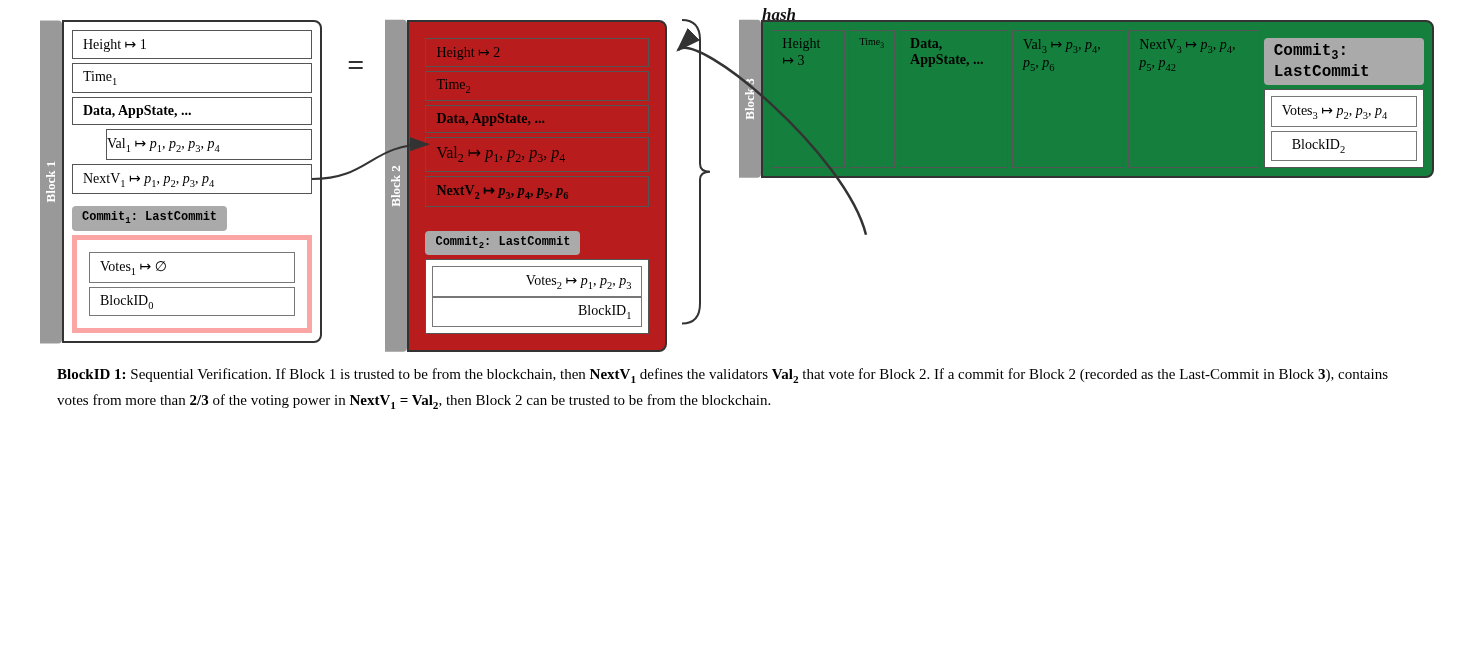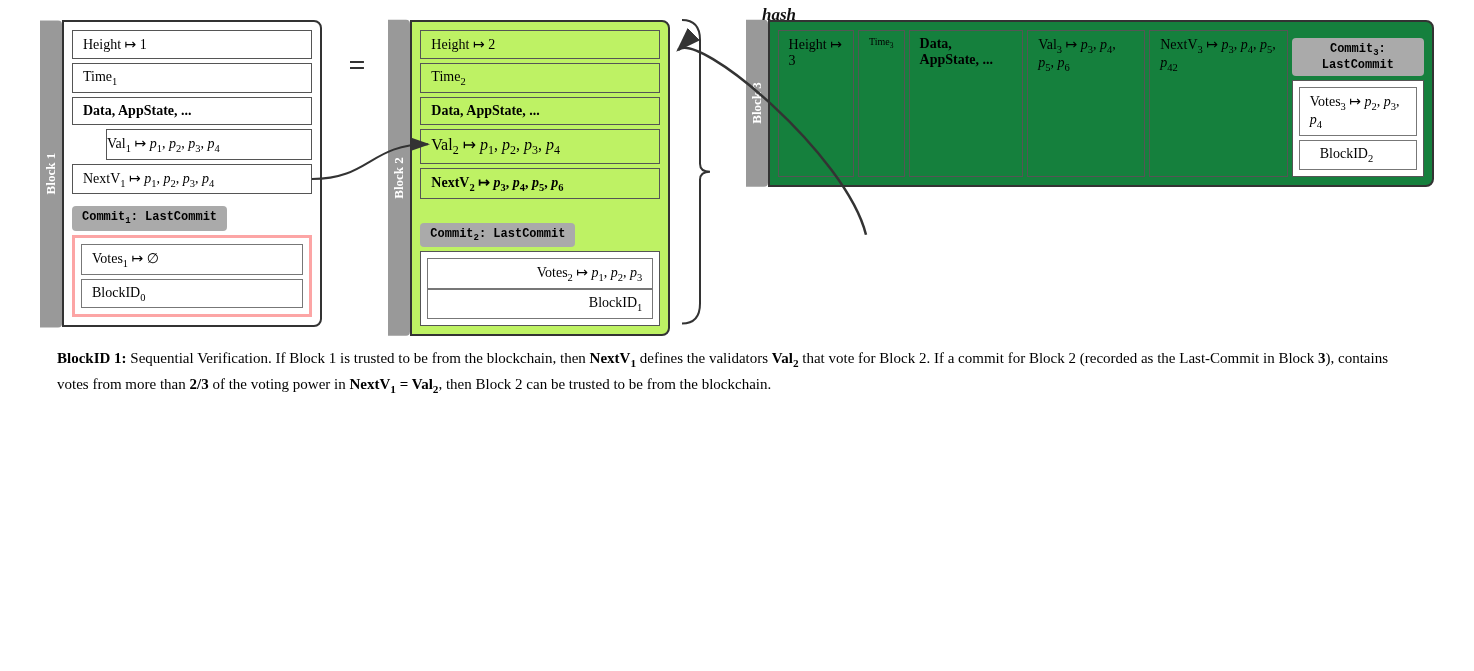--- a/index.html
+++ b/index.html
@@ -27,36 +27,36 @@
       <div style="background:#999; color:white; font-family:'Times New Roman',serif; font-size:13px; font-weight:bold; writing-mode:vertical-rl; text-orientation:mixed; transform:rotate(180deg); padding:6px 3px; border-radius:4px 0 0 4px; display:flex; align-items:center; justify-content:center; min-width:22px;">Block 1</div>
       <div style="border:2px solid #333; border-radius:0 8px 8px 0; padding:8px; display:flex; flex-direction:column; gap:4px; background:white; min-width:260px;">
         <div style="border:1px solid #555; padding:5px 10px; font-size:14px;">Height ↦ 1</div>
         <div style="border:1px solid #555; padding:5px 10px; font-size:14px;">Time<sub>1</sub></div>
         <div style="border:1px solid #555; padding:5px 10px; font-size:14px; font-weight:bold;">Data, AppState, ...</div>
         <div style="border:1px solid #555; padding:5px 0; font-size:14px;margin-left:34px;">Val<sub>1</sub> ↦ <i>p</i><sub>1</sub>, <i>p</i><sub>2</sub>, <i>p</i><sub>3</sub>, <i>p</i><sub>4</sub></div>
         <div style="border:1px solid #555; padding:5px 10px; font-size:14px;">NextV<sub>1</sub> ↦ <i>p</i><sub>1</sub>, <i>p</i><sub>2</sub>, <i>p</i><sub>3</sub>, <i>p</i><sub>4</sub></div>
 
         <div style="margin-top:8px; display:flex; flex-direction:column; gap:4px;">
           <div style="background:#aaa; font-family:'Courier New',monospace; font-size:12px; font-weight:bold; padding:4px 10px; border-radius:4px; display:inline-block; align-self:flex-start;">Commit<sub>1</sub>:  LastCommit</div>
-          <div style="border:3px solid #fca5a5; padding:6px; display:flex; flex-direction:column; gap:4px; background:white;">
+          <div style="border:5px solid #fca5a5; padding:12px; display:flex; flex-direction:column; gap:4px; background:white;">
             <div style="border:1px solid #777; padding:5px 10px; font-size:14px;">Votes<sub>1</sub> ↦ ∅</div>
             <div style="border:1px solid #777; padding:5px 10px; font-size:14px;">BlockID<sub>0</sub></div>
           </div>
         </div>
       </div>
     </div>
 
     <div style="width:70px; display:flex; align-items:center; justify-content:center; padding-top:28px; position:relative;">
       <span style="font-size:30px; font-weight:bold; color:#333; position:absolute; top:28px; left:50%; transform:translateX(-50%);">=</span>
 
     </div>
 
     <div style="display:flex; flex-direction:row; align-items:stretch; margin-right:4px;">
       <div style="background:#999; color:white; font-family:'Times New Roman',serif; font-size:13px; font-weight:bold; writing-mode:vertical-rl; text-orientation:mixed; transform:rotate(180deg); padding:6px 3px; border-radius:4px 0 0 4px; display:flex; align-items:center; justify-content:center; min-width:22px;">Block 2</div>
-      <div style="border:2px solid #333; border-radius:0 8px 8px 0; padding:8px; display:flex; flex-direction:column; gap:4px; background:#bef264; min-width:260px;">
+      <div style="border:2px solid #333; border-radius:0 8px 8px 0; padding:16px; display:flex; flex-direction:column; gap:4px; background:#b91c1c; min-width:260px;">
         <div style="border:1px solid #555; padding:5px 10px; font-size:14px;">Height ↦ 2</div>
         <div style="border:1px solid #555; padding:5px 10px; font-size:14px;">Time<sub>2</sub></div>
         <div style="border:1px solid #555; padding:5px 10px; font-size:14px; font-weight:bold;">Data, AppState, ...</div>
         <div style="border:1px solid #555; padding:5px 10px; font-size:16px;">Val<sub>2</sub> ↦ <i>p</i><sub>1</sub>, <i>p</i><sub>2</sub>, <i>p</i><sub>3</sub>, <i>p</i><sub>4</sub></div>
         <div style="border:1px solid #555; padding:5px 10px; font-size:14px;font-weight:bold;">NextV<sub>2</sub> ↦ <i>p</i><sub>3</sub>, <i>p</i><sub>4</sub>, <i>p</i><sub>5</sub>, <i>p</i><sub>6</sub></div>
 
         <div style="margin-top:20px; display:flex; flex-direction:column; gap:4px;text-align:right;">
           <div style="background:#aaa; font-family:'Courier New',monospace; font-size:12px; font-weight:bold; padding:4px 10px; border-radius:4px; display:inline-block; align-self:flex-start;">Commit<sub>2</sub>:  LastCommit</div>
           <div style="border:1px solid #555; padding:6px; display:flex; flex-direction:column; background:white;">
             <div style="border:1px solid #777; padding:5px 10px; font-size:14px;">Votes<sub>2</sub> ↦ <i>p</i><sub>1</sub>, <i>p</i><sub>2</sub>, <i>p</i><sub>3</sub></div>
@@ -73,21 +73,21 @@
     <div style="display:flex; flex-direction:row; align-items:stretch;">
       <div style="background:#999; color:white; font-family:'Times New Roman',serif; font-size:13px; font-weight:bold; writing-mode:vertical-rl; text-orientation:mixed; transform:rotate(180deg); padding:6px 3px; border-radius:4px 0 0 4px; display:flex; align-items:center; justify-content:center; min-width:22px;">Block 3</div>
       <div style="border:2px solid #333; border-radius:0 8px 8px 0; padding:8px; display:flex; flex-direction:row; gap:4px; background:#15803d; min-width:260px;">
         <div style="border:1px solid #555; padding:5px 10px; font-size:14px;">Height ↦ 3</div>
         <div style="border:1px solid #555; padding:5px 10px; font-size:10px;">Time<sub>3</sub></div>
         <div style="border:1px solid #555; padding:5px 10px; font-size:14px; font-weight:bold;">Data, AppState, ...</div>
         <div style="border:1px solid #555; padding:5px 10px; font-size:14px;">Val<sub>3</sub> ↦ <i>p</i><sub>3</sub>, <i>p</i><sub>4</sub>, <i>p</i><sub>5</sub>, <i>p</i><sub>6</sub></div>
         <div style="border:1px solid #555; padding:5px 10px; font-size:14px;">NextV<sub>3</sub> ↦ <i>p</i><sub>3</sub>, <i>p</i><sub>4</sub>, <i>p</i><sub>5</sub>, <i>p</i><sub>42</sub></div>
 
         <div style="margin-top:8px; display:flex; flex-direction:column; gap:4px;">
-          <div style="background:#aaa; font-family:'Courier New',monospace; font-size:12px; font-weight:bold; padding:4px 10px; border-radius:4px; display:inline-block; align-self:flex-start;text-align:center;">Commit<sub>3</sub>:  LastCommit</div>
+          <div style="background:#aaa; font-family:'Courier New',monospace; font-size:16px; font-weight:bold; padding:4px 10px; border-radius:4px; display:inline-block; align-self:flex-start;">Commit<sub>3</sub>:  LastCommit</div>
           <div style="border:1px solid #555; padding:6px; display:flex; flex-direction:column; gap:4px; background:white;">
             <div style="border:1px solid #777; padding:5px 10px; font-size:14px;">Votes<sub>3</sub> ↦ <i>p</i><sub>2</sub>, <i>p</i><sub>3</sub>, <i>p</i><sub>4</sub></div>
             <div style="border:1px solid #777; padding:5px 20px; font-size:14px;">BlockID<sub>2</sub></div>
           </div>
         </div>
       </div>
     </div>
 
     <svg id="arrows-svg" style="position:absolute; top:0; left:0; width:100%; height:100%; pointer-events:none; overflow:visible;" xmlns="http://www.w3.org/2000/svg">
       <defs>

